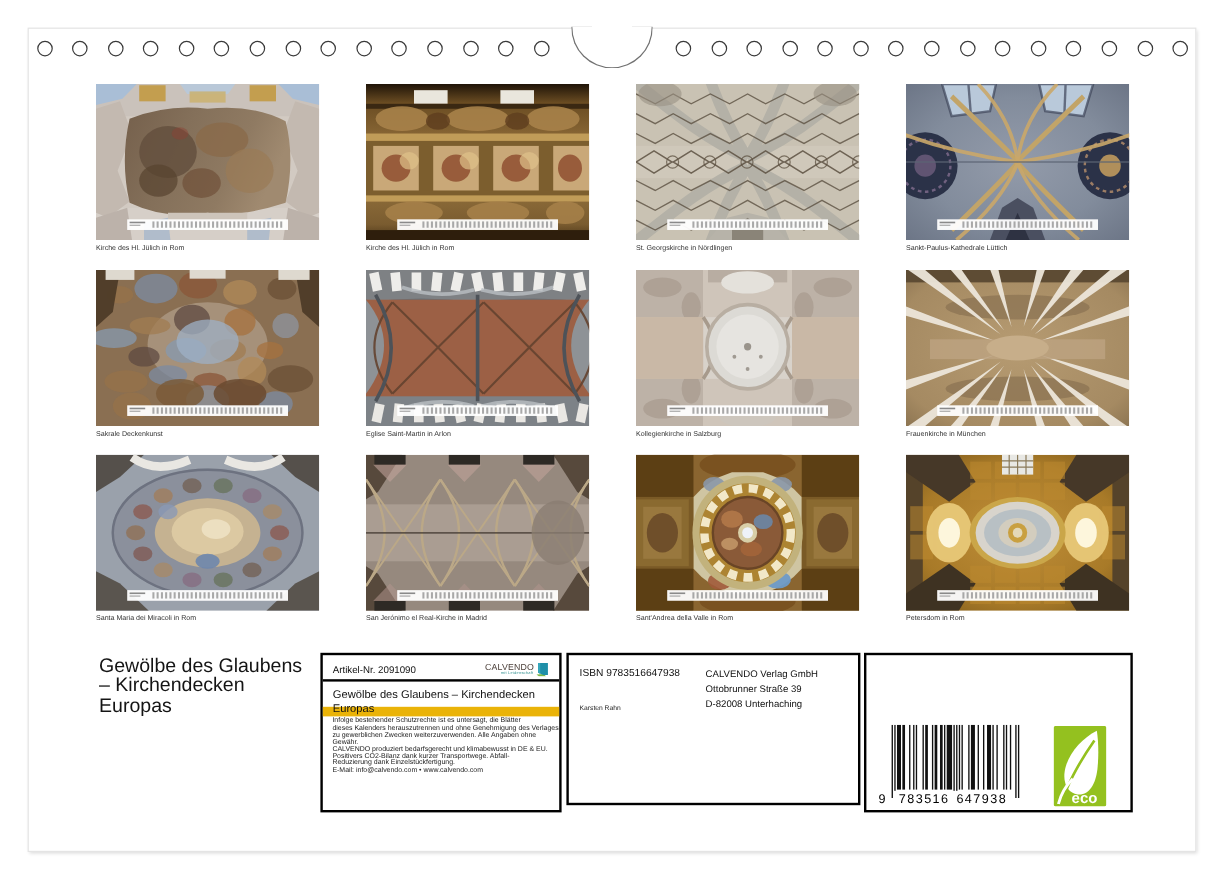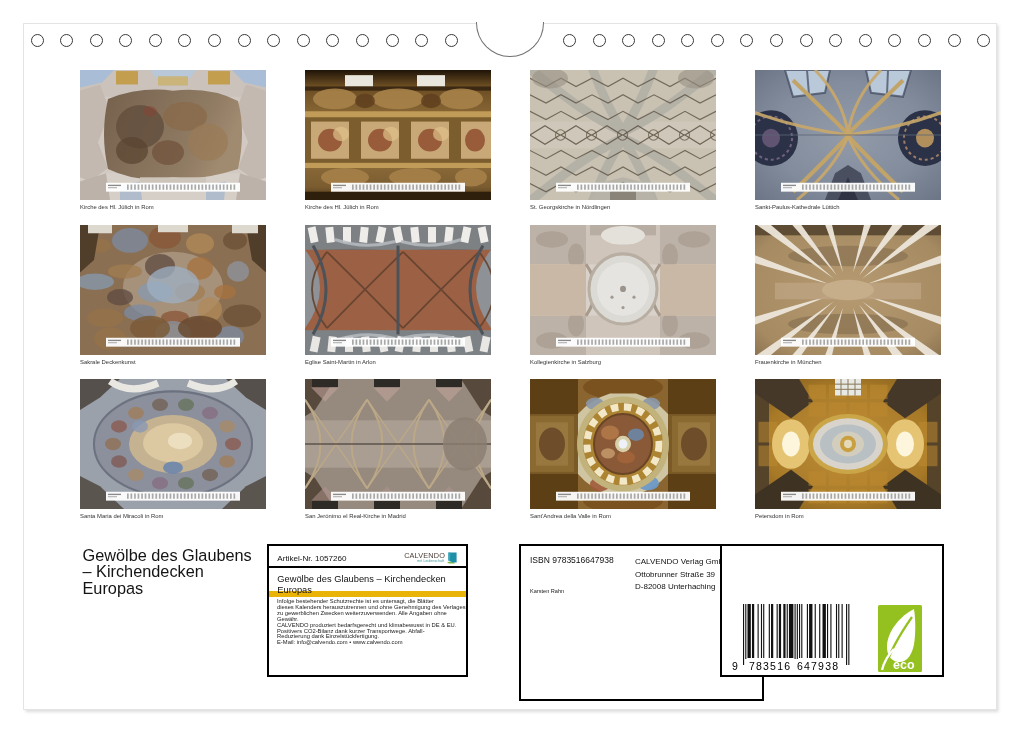--- a/index.html
+++ b/index.html
@@ -9,25 +9,25 @@
 .hole { position:absolute; top:33.5px; width:13px; height:13px; border:1.5px solid #3a3a3a;
   border-radius:50%; background:#fff; }
 #hanger { position:absolute; left:476px; top:22px; width:68px; height:35px; background:#fff;
   border:1.2px solid #707070; border-top:none; border-radius:0 0 35px 35px; }
 .thumb { position:absolute; width:186px; height:130px; }
 .thumb svg { display:block; }
 .cap { position:absolute; font-size:5.9px; line-height:7px; color:#333; }
 #title { position:absolute; left:82.5px; top:546.5px; font-size:16.3px; line-height:16.6px; color:#141414; }
 .bx { position:absolute; border:2px solid #000; background:#fff; }
 #bA { left:267px; top:544px; width:201px; height:133px; }
-#bB { left:472px; top:544px; width:245px; height:157px;margin-left:47px; }
+#bB { left:472px; top:544px; width:245px; height:127px; }
 #bC { left:720px; top:544px; width:224px; height:133px; }
 #bA .r1 { position:relative; height:21.5px; border-bottom:2px solid #000; }
 #bA .r1 .art { position:absolute; left:8.3px; top:8px; font-size:8.1px; color:#111; }
-#bA .r2 { position:relative; height:29px; border-bottom:6px solid #eab308; font-size:9.3px; line-height:10.7px;
+#bA .r2 { position:relative; height:29px; border-bottom:8px solid #eab308; font-size:9.3px; line-height:10.7px;
   padding:6.8px 8.3px 0; color:#111; }
 #bA .r3 { padding:2.8px 8px; font-size:5.8px; line-height:5.85px; color:#222; white-space:nowrap; overflow:hidden; }
 #isbn { position:absolute; left:9px; top:9px; font-size:8.5px; color:#111; }
 #addr { position:absolute; left:114px; top:10px; font-size:8px; line-height:12.7px; color:#111; }
 #autor { position:absolute; left:9px; top:42px; font-size:5.6px; color:#222; }
 </style></head>
 <body>
 <div id="page">
 <div id="card"></div>
 <div class="hole" style="left:30.5px"></div>
@@ -1002,21 +1002,21 @@
           <rect x="146.4" y="111.0" width="1.7" height="5.1" fill="#9a9a9a" opacity="0.85"></rect>
           <rect x="150.0" y="111.0" width="1.7" height="5.1" fill="#9a9a9a" opacity="0.85"></rect>
           <rect x="153.5" y="111.0" width="1.7" height="5.1" fill="#9a9a9a" opacity="0.85"></rect>
         </g>
       </svg>
     </div>
     <div class="cap" style="left:755px;top:512.5px">Petersdom in Rom</div>
 <div id="title">Gewölbe des Glaubens<br>– Kirchendecken<br>Europas</div>
 <div class="bx" id="bA">
   <div class="r1">
-        <span class="art">Artikel-Nr. 1057260</span>
+        <span class="art">Artikel-Nr. 2091090</span>
         <span style="position:absolute;right:21px;top:4.5px;font-size:7.3px;font-weight:normal;color:#4a3e38;letter-spacing:0.15px">CALVENDO</span>
         <span style="position:absolute;right:21.5px;top:12.8px;font-size:3.3px;color:#2e8f8f;letter-spacing:0.2px">mit Leidenschaft</span>
         <svg style="position:absolute;right:8px;top:5.5px" width="11" height="12" viewBox="0 0 11 12">
           <polygon points="0,10 2,11.6 8,11.6 6,9.6" fill="#7ab648"></polygon>
           <polygon points="1.4,0.4 9.6,0.4 9.6,10.6 5.8,10.6 1.4,8.6" fill="#1f8fa8"></polygon>
           <polygon points="1.4,0.4 3.2,0.4 3.2,9.4 1.4,8.6" fill="#36a8bc"></polygon>
         </svg>
       </div>
   <div class="r2">Gewölbe des Glaubens – Kirchendecken<br>Europas</div>
   <div class="r3">Infolge bestehender Schutzrechte ist es untersagt, die Blätter<br>

